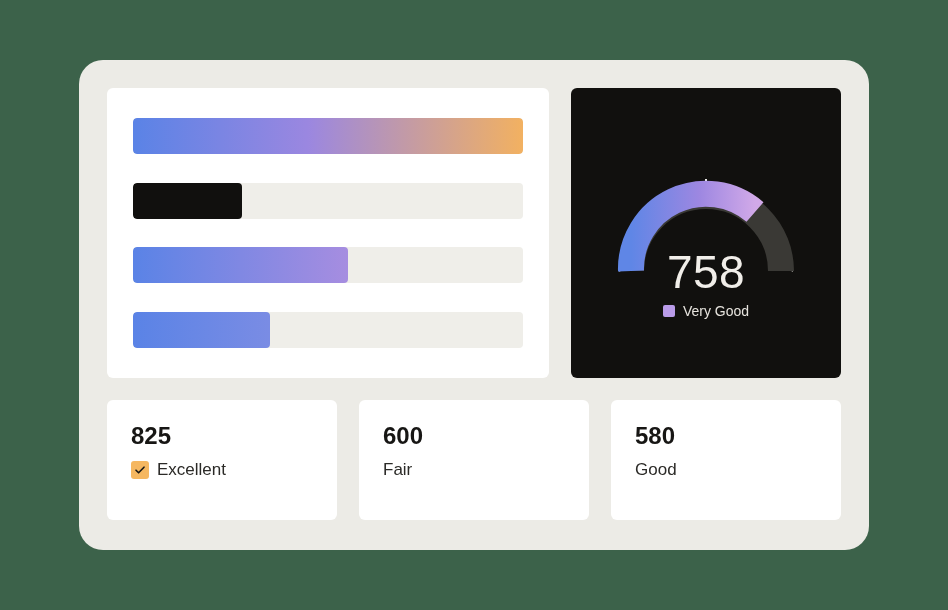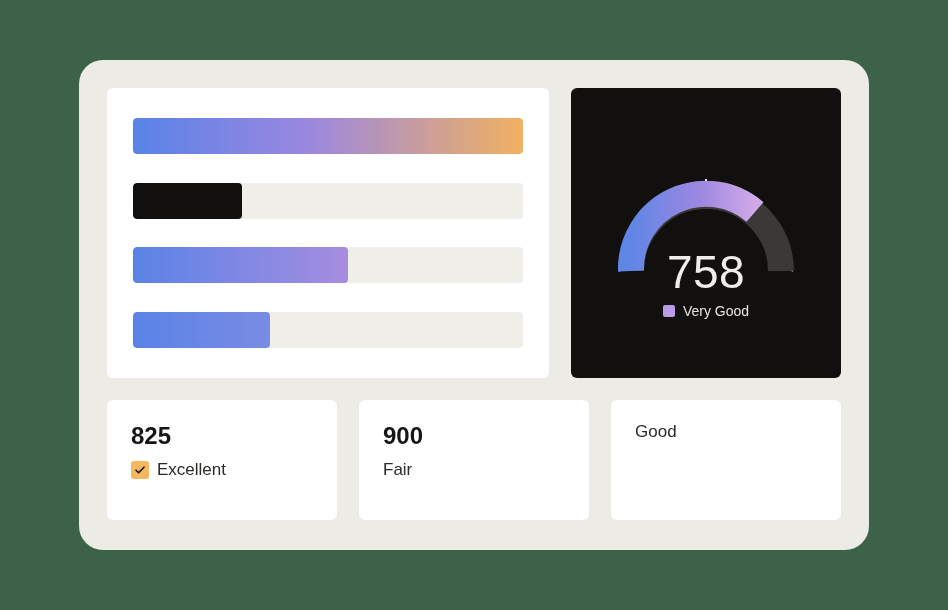--- a/index.html
+++ b/index.html
@@ -206,27 +206,28 @@
         <span class="check-badge">
           <svg width="12" height="12" viewBox="0 0 12 12">
               <path d="M2 6.2 L4.6 8.8 L10 3.2" fill="none" stroke="#171614" stroke-width="1.6" stroke-linecap="round" stroke-linejoin="round"></path>
             </svg>
         </span>
         <span>Excellent</span>
       </div>
     </div>
 
     <div class="tile">
-      <div class="tile-value">900</div>
+      <div class="tile-value">600</div>
       <div class="tile-label-row">
         <span>Fair</span>
       </div>
     </div>
 
     <div class="tile">
+      <div class="tile-value">580</div>
       <div class="tile-label-row">
         <span>Good</span>
       </div>
     </div>
 
   </div>
 
 </div>
 
 </body></html>

